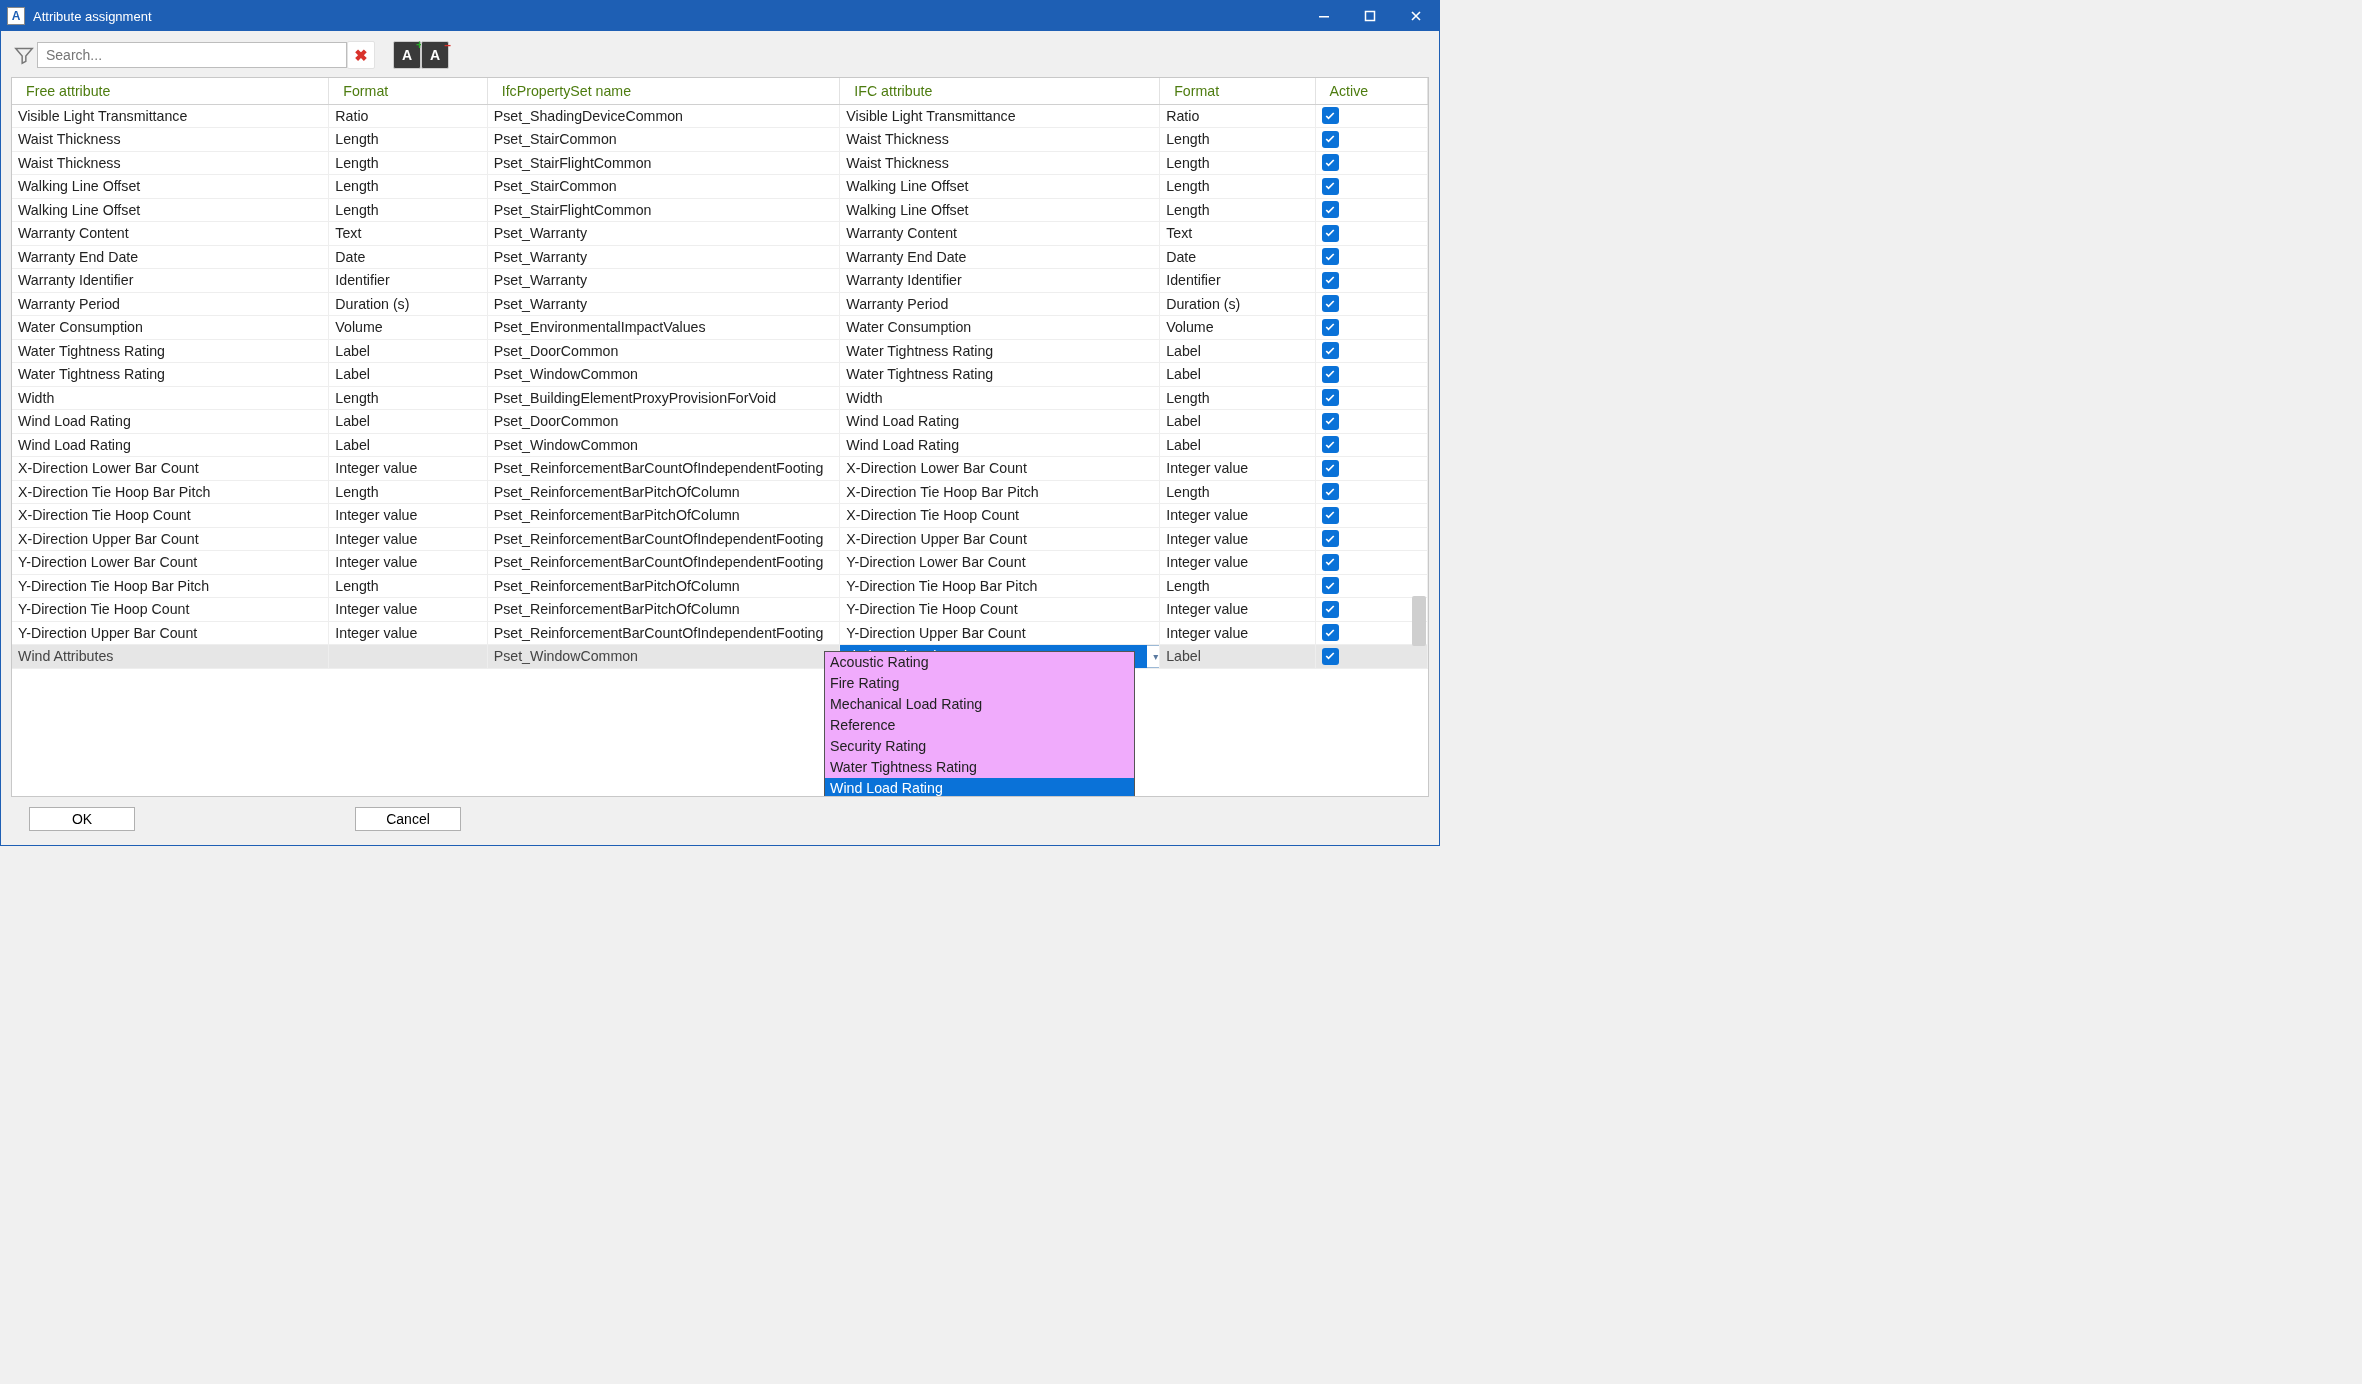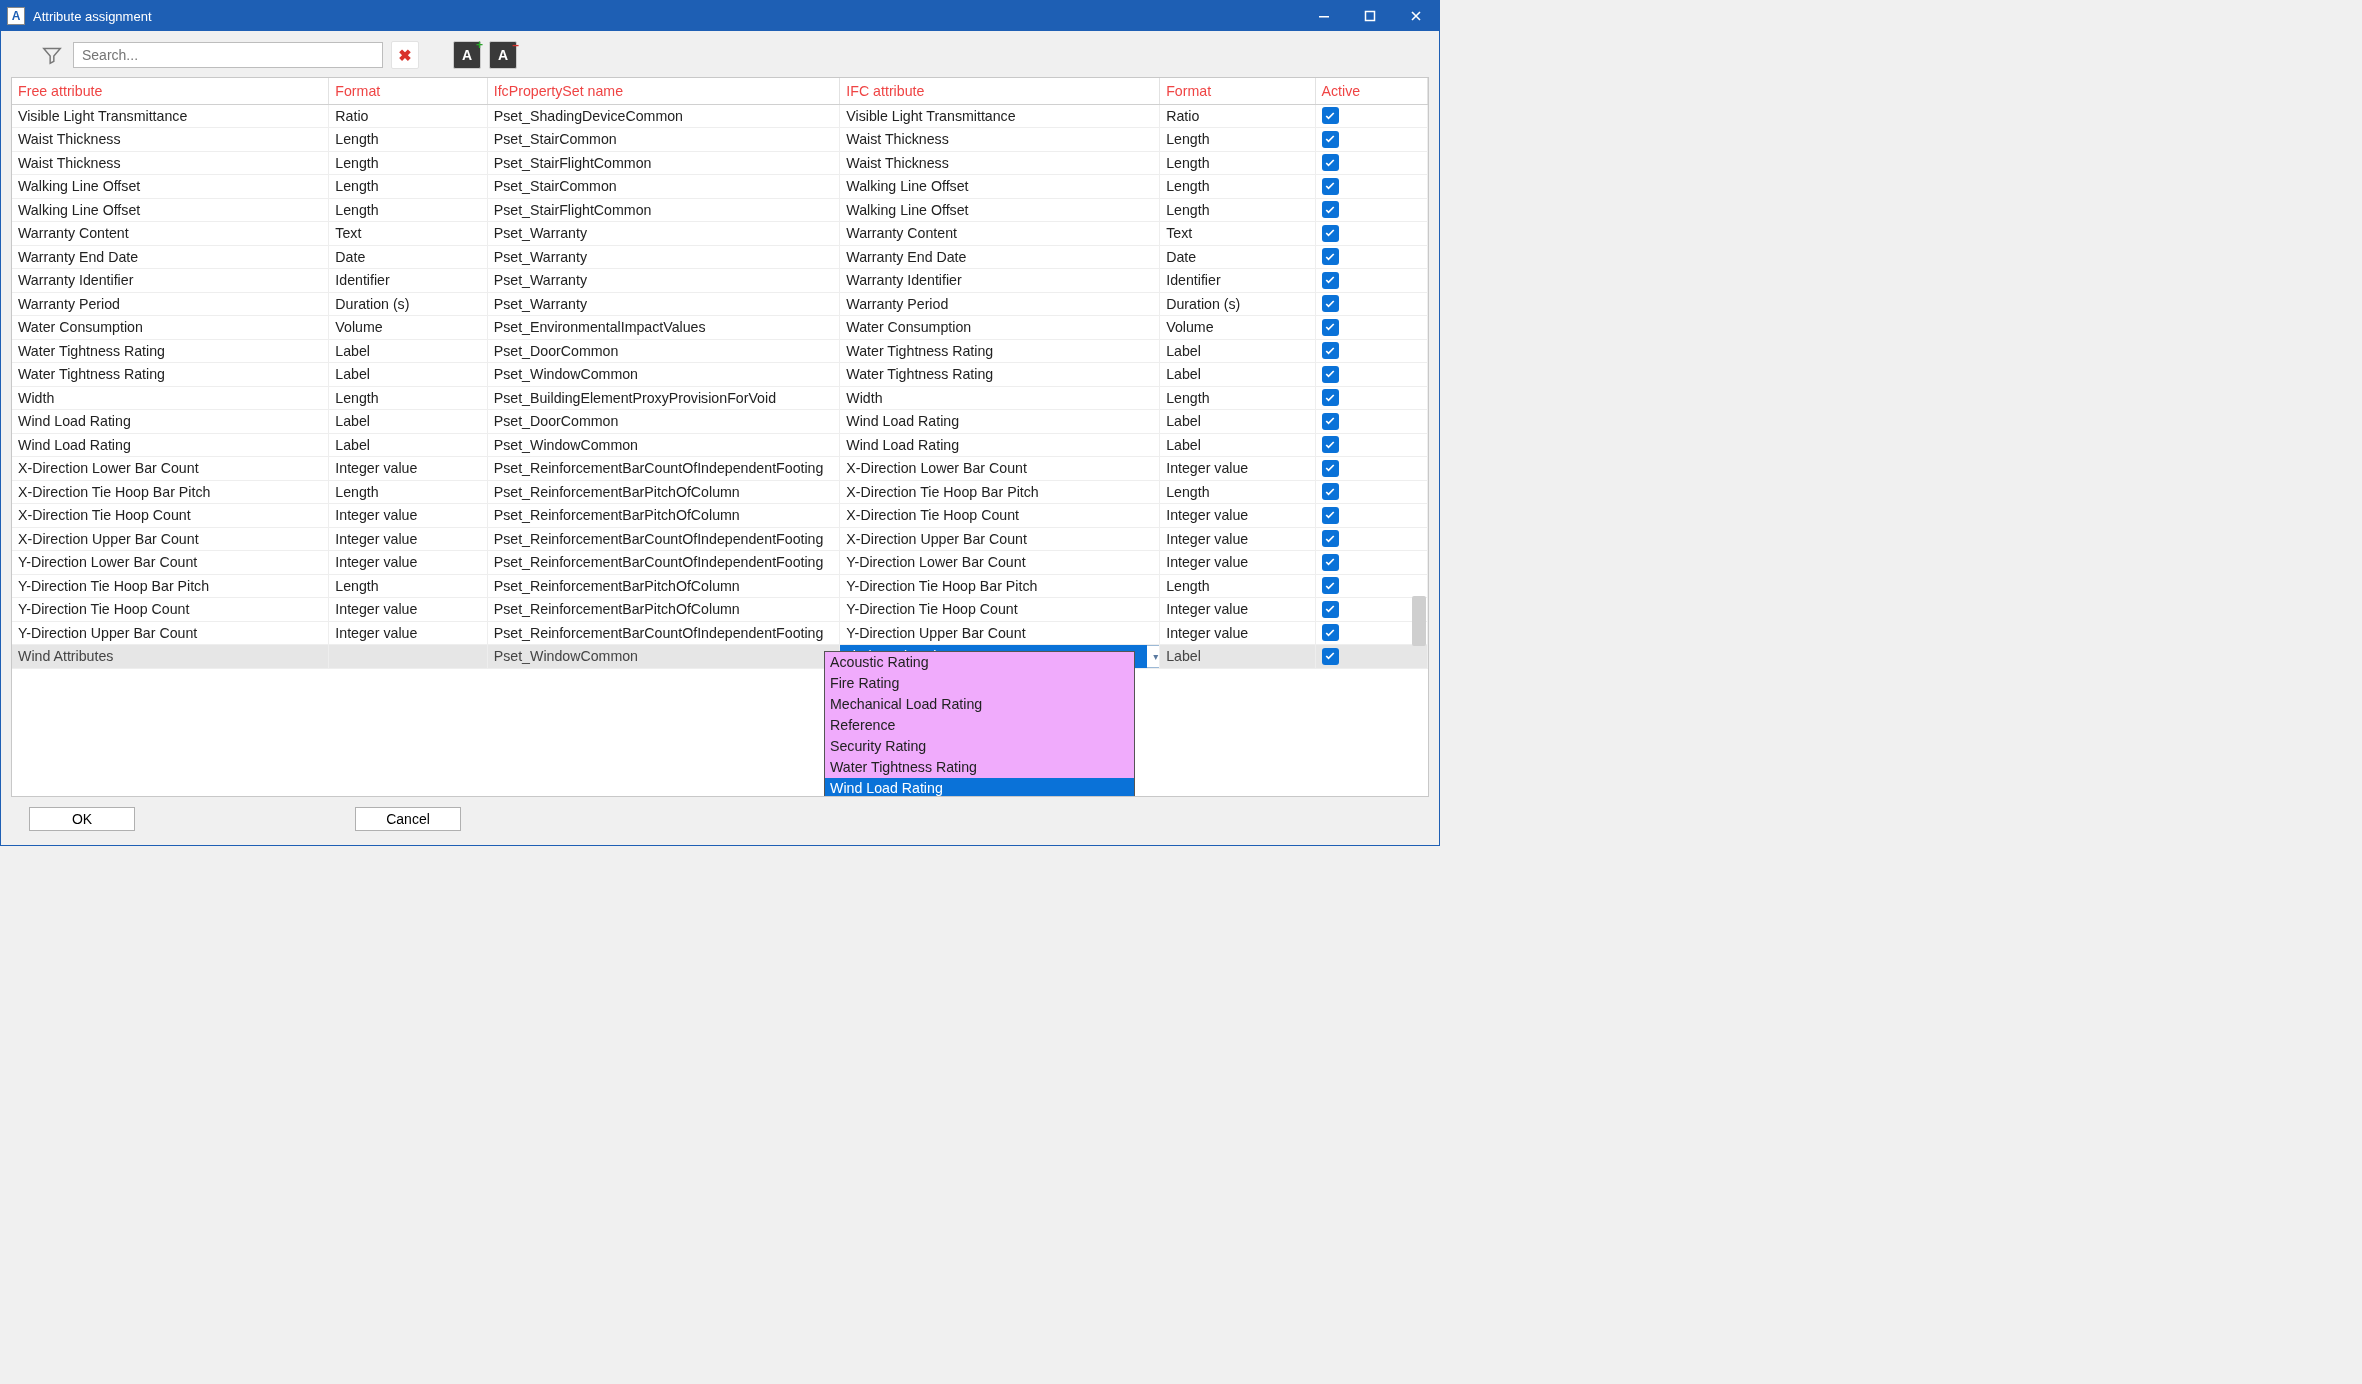--- a/index.html
+++ b/index.html
@@ -39,23 +39,22 @@
   .titlebar .title { flex: 1; }
   .titlebar .win-btns { display: flex; }
   .titlebar .win-btn {
     width: 46px; height: 30px;
     display: inline-flex; align-items: center; justify-content: center;
     color: #fff;
   }
   .toolbar {
     display: flex;
     align-items: center;
-    gap: 8px;
+    gap: 0;
     padding: 10px 10px 4px 10px;
-    margin-left: 28px;
   }
   .filter-icon {
     width: 26px; height: 26px;
     display: inline-flex; align-items: center; justify-content: center;
     color: #666;
   }
   .search {
     width: 310px;
     height: 26px;
     border: 1px solid #bdbdbd;
@@ -96,26 +95,26 @@
   table { width: 100%; border-collapse: collapse; table-layout: fixed; }
   col.c1 { width: 310px; }
   col.c2 { width: 155px; }
   col.c3 { width: 345px; }
   col.c4 { width: 313px; }
   col.c5 { width: 152px; }
   col.c6 { width: 110px; }
   th {
     text-align: left;
     font-weight: 400;
-    padding: 4px 6px;
+    padding: 4px 14px;
     border-right: 1px solid #e2e2e2;
     border-bottom: 1px solid #d0d0d0;
     background: #fff;
     height: 26px;
-    color: #ef4444;
+    color: #4d7c0f;
   }
   td {
     padding: 2.5px 6px;
     border-right: 1px solid #eee;
     border-bottom: 1px solid #eee;
     height: 22px;
     white-space: nowrap;
     overflow: hidden;
     text-overflow: ellipsis;
     vertical-align: middle;

